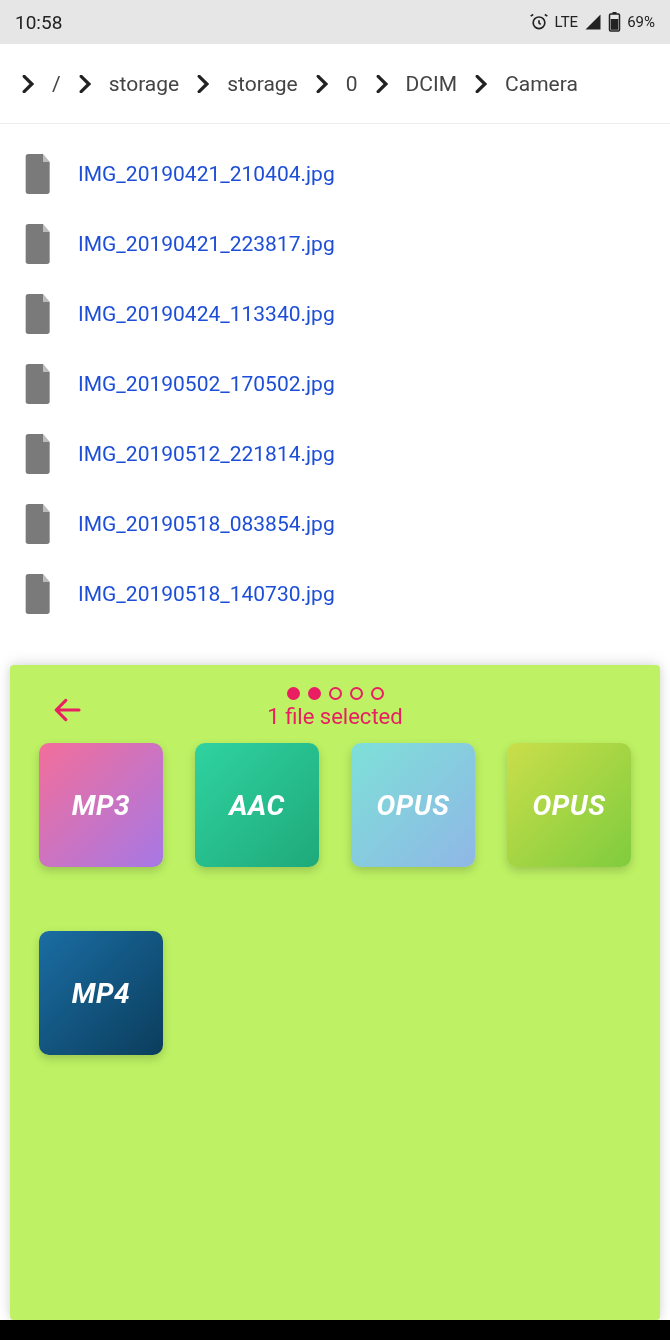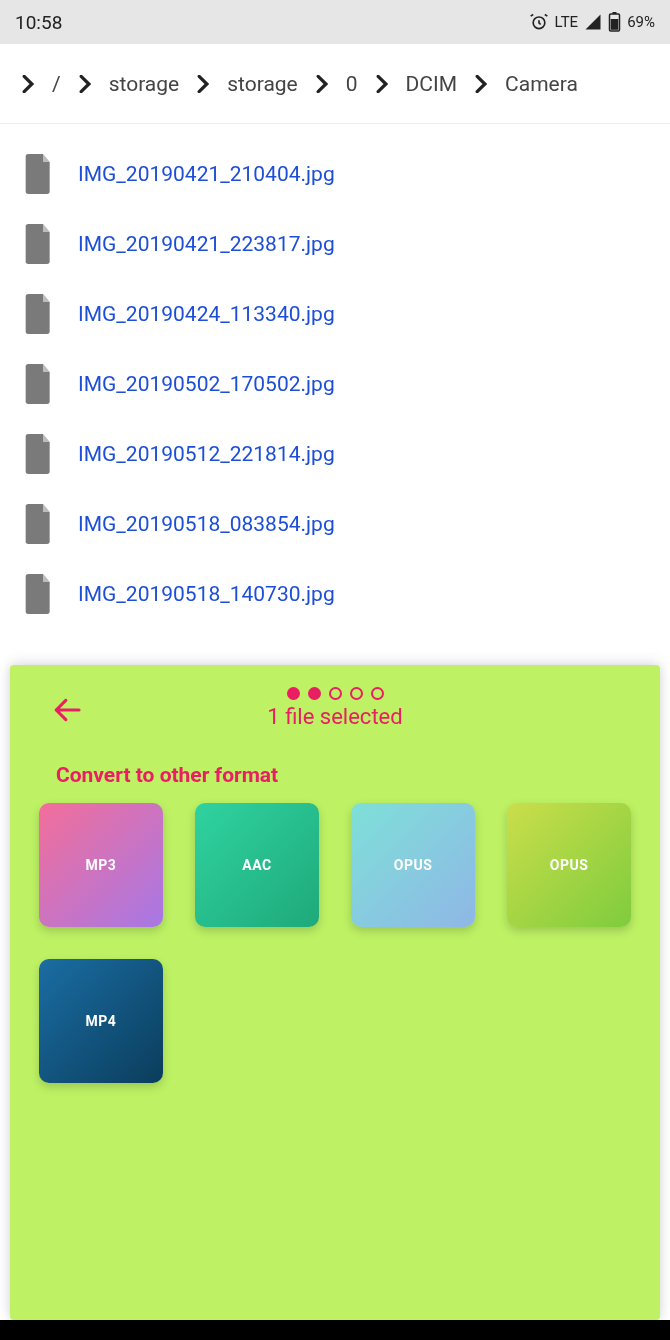--- a/index.html
+++ b/index.html
@@ -50,29 +50,30 @@
 
   .sheet-section-title { font-size: 21px; font-weight: 700; color: #e91e63; margin: 20px 0 16px 38px; }
 
   .format-grid {
     display: grid; grid-template-columns: repeat(4, 124px); gap: 32px;
     justify-content: center; padding: 0 8px;
   }
   .format-tile {
     width: 124px; height: 124px; border-radius: 10px;
     display: flex; align-items: center; justify-content: center;
-    color: #fff; font-weight: 700; font-size: 14px; letter-spacing: 0.5px;
+    color: #fff; font-weight: 700; font-size: 28px; letter-spacing: 0.5px;
     box-shadow: 0 4px 10px rgba(0,0,0,0.18);
+    font-style: italic;
   }
   .g-mp3  { background: linear-gradient(135deg, #f36e9a 0%, #a678e6 100%); }
   .g-aac  { background: linear-gradient(135deg, #2fd3a0 0%, #1fa97a 100%); }
   .g-flac { background: linear-gradient(135deg, #7ee0d8 0%, #8fb7e6 100%); }
   .g-opus { background: linear-gradient(135deg, #cade4a 0%, #7fcc3e 100%); }
   .g-ogg  { background: linear-gradient(135deg, #a8d4f2 0%, #7aa8e6 100%); }
-  .g-mp4  { background: linear-gradient(135deg, #1a6da3 0%, #0b3d5c 100%); }
+  .g-mp4  { background: linear-gradient(135deg, #1a6da3 0%, #0b3d5c 100%); margin-top: 32px; }
 
   
   .nav-indicator {
     position: absolute; bottom: 0; left: 0; right: 0; height: 20px;
     background: #000;
   }
 </style>
 </head>
 <body>
 
@@ -223,21 +224,20 @@
         <span class="dot filled"></span>
         <span class="dot filled"></span>
         <span class="dot"></span>
         <span class="dot"></span>
         <span class="dot"></span>
       </div>
       <div class="sheet-subtitle">1 file selected</div>
     </div>
   </div>
 
-  <div class="sheet-section-title">Convert to other format</div>
 
   <div class="format-grid">
     <div class="format-tile g-mp3">MP3</div>
     <div class="format-tile g-aac">AAC</div>
     <div class="format-tile g-flac">OPUS</div>
     <div class="format-tile g-opus">OPUS</div>
     <div class="format-tile g-mp4">MP4</div>
   </div>
 </div>
 

